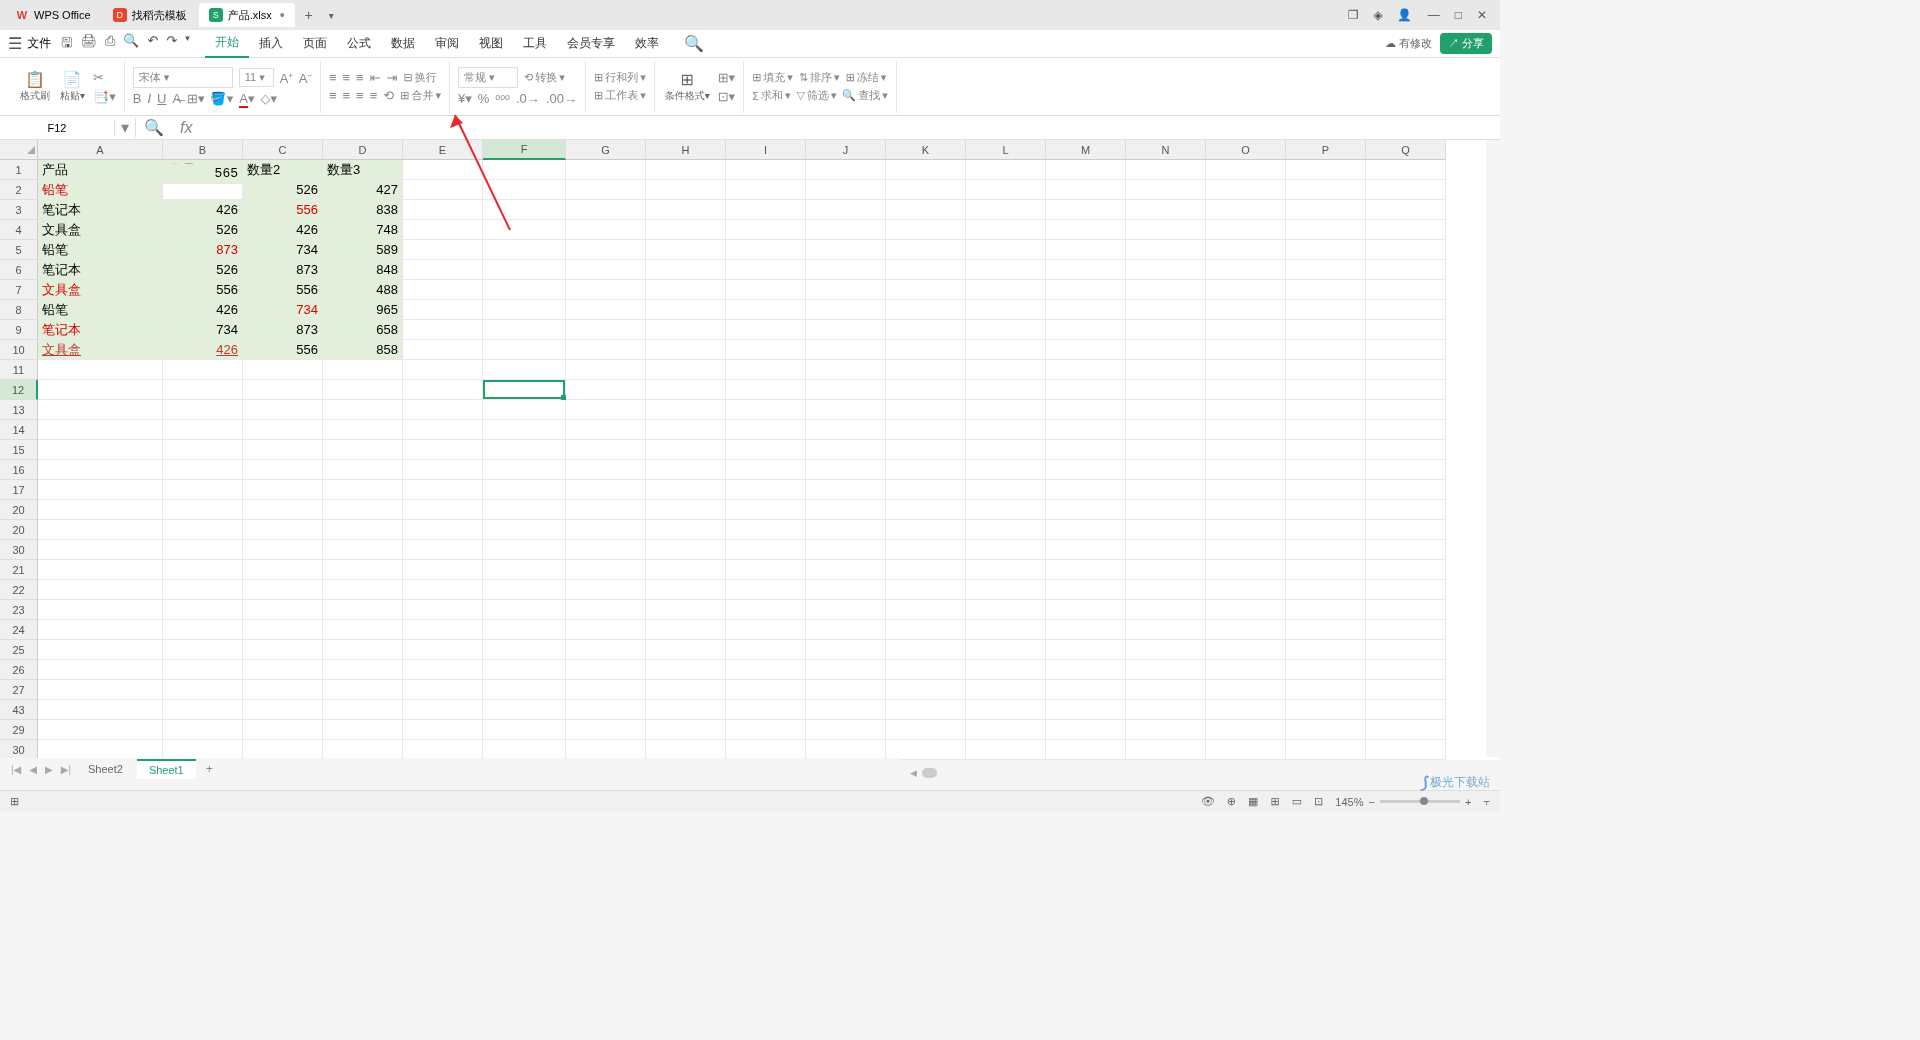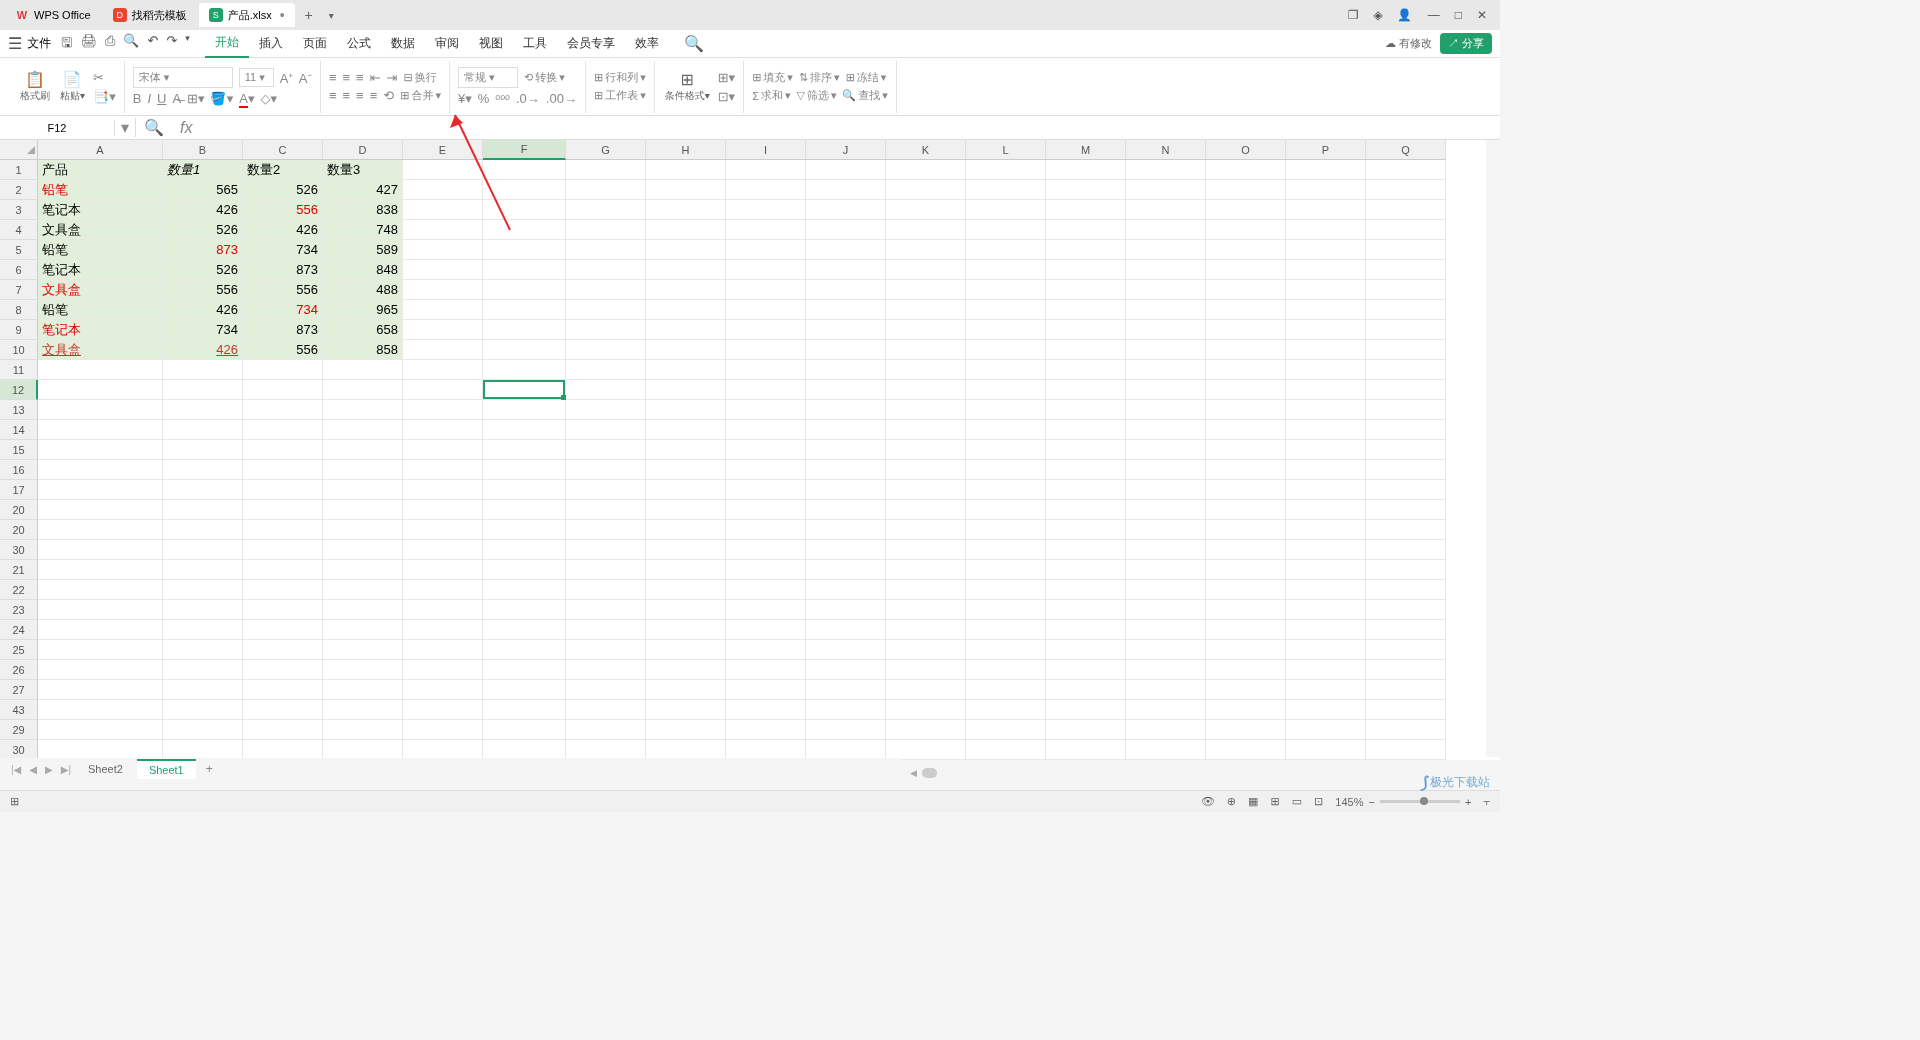--- a/index.html
+++ b/index.html
@@ -817,21 +817,21 @@
       <div class="cell" style="left: 1328px; top: 500px; width: 80px;"></div>
       <div class="cell" style="left: 1328px; top: 520px; width: 80px;"></div>
       <div class="cell" style="left: 1328px; top: 540px; width: 80px;"></div>
       <div class="cell" style="left: 1328px; top: 560px; width: 80px;"></div>
       <div class="cell" style="left: 1328px; top: 580px; width: 80px;"></div>
       <div class="cell hl left" style="left: 0px; top: 0px; width: 125px;">产品</div>
       <div class="cell hl left" style="left: 125px; top: 0px; width: 80px; font-style: italic;">数量1</div>
       <div class="cell hl left" style="left: 205px; top: 0px; width: 80px;">数量2</div>
       <div class="cell hl left" style="left: 285px; top: 0px; width: 80px;">数量3</div>
       <div class="cell hl left red" style="left: 0px; top: 20px; width: 125px;">铅笔</div>
-      <div class="cell hl right " style="left: 125px; top: 20px; width: 80px;">565</div>
+      <div class="cell hl right " style="left: 125px; top: 4px; width: 80px; font-family: Liberation Mono, monospace;">565</div>
       <div class="cell hl right " style="left: 205px; top: 20px; width: 80px;">526</div>
       <div class="cell hl right " style="left: 285px; top: 20px; width: 80px;">427</div>
       <div class="cell hl left " style="left: 0px; top: 40px; width: 125px;">笔记本</div>
       <div class="cell hl right " style="left: 125px; top: 40px; width: 80px;">426</div>
       <div class="cell hl right red" style="left: 205px; top: 40px; width: 80px;">556</div>
       <div class="cell hl right " style="left: 285px; top: 40px; width: 80px;">838</div>
       <div class="cell hl left " style="left: 0px; top: 60px; width: 125px;">文具盒</div>
       <div class="cell hl right " style="left: 125px; top: 60px; width: 80px;">526</div>
       <div class="cell hl right " style="left: 205px; top: 60px; width: 80px;">426</div>
       <div class="cell hl right " style="left: 285px; top: 60px; width: 80px;">748</div>

